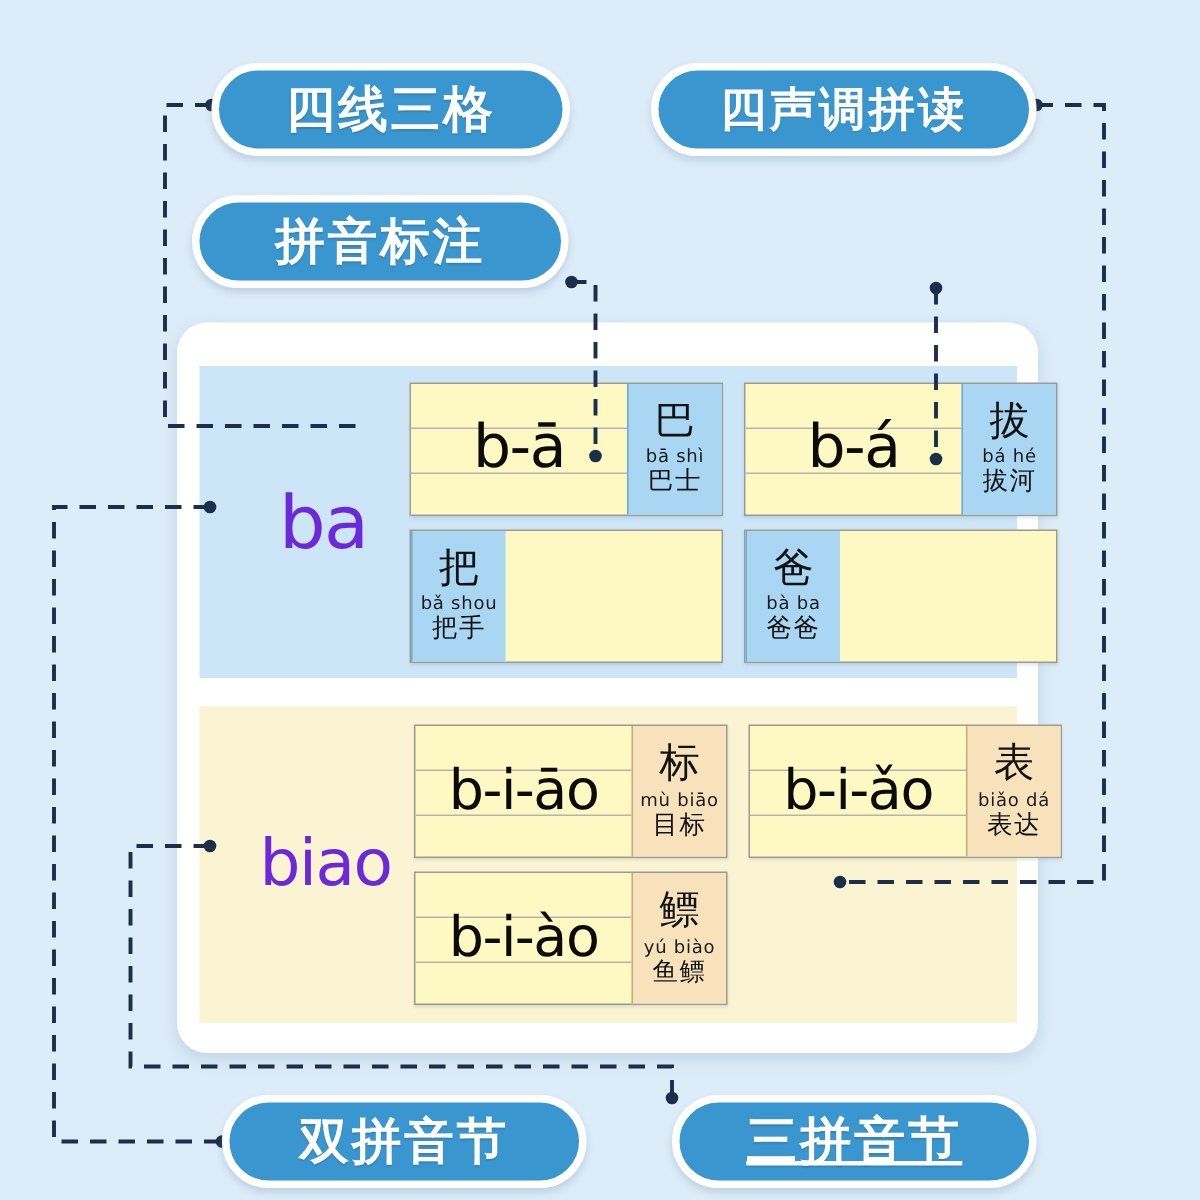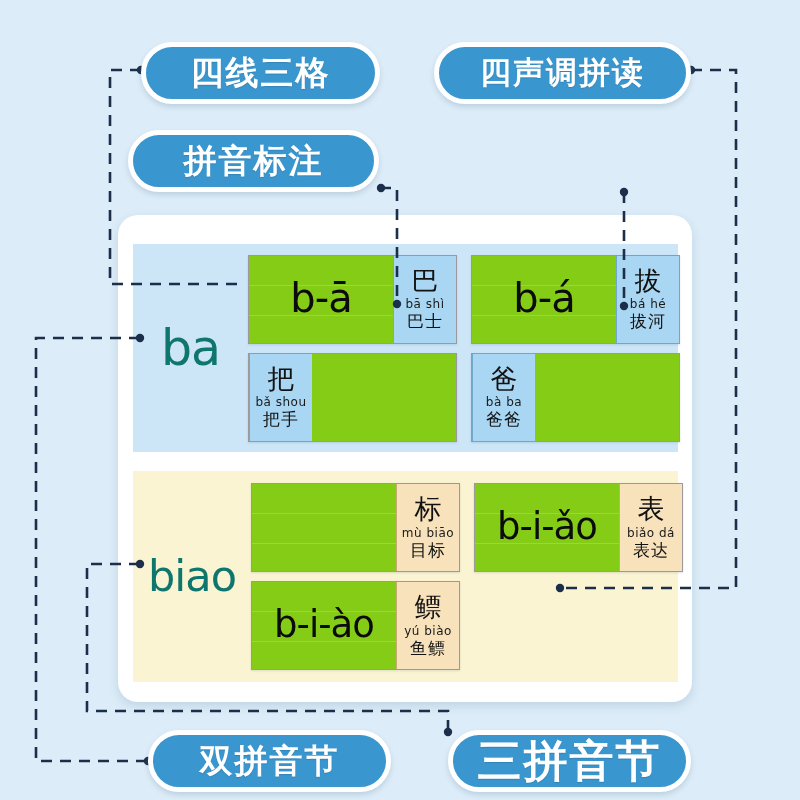--- a/index.html
+++ b/index.html
@@ -31,51 +31,51 @@
   }
   .pill span{
     text-shadow:0 1px 1px rgba(0,0,0,.12);
     white-space:nowrap;
   }
   #pill-tl{left:141px;top:26px;width:239px;height:62px;font-size:33px;}
   #pill-tr{left:434px;top:26px;width:257px;height:62px;font-size:31px;}
   #pill-ml{left:128px;top:114px;width:251px;height:62px;font-size:33px;}
   #pill-mr{left:441px;top:114px;width:238px;height:62px;font-size:33px;}
   #pill-bl{left:148px;top:714px;width:243px;height:62px;font-size:33px;}
-  #pill-br{left:448px;top:714px;width:243px;height:62px;font-size:44px;}
+  #pill-br{left:448px;top:714px;width:243px;height:62px;font-size:34px;text-decoration:underline;}
 
   
   #board{
     position:absolute;left:118px;top:199px;width:574px;height:487px;
     background:#ffffff;border-radius:20px;
     box-shadow:0 4px 10px rgba(130,160,185,.30);
     z-index:3;box-sizing:border-box;
   }
 
   
   .panel{position:absolute;display:flex;align-items:center;box-sizing:border-box;}
   #panel-ba{left:133px;top:228px;width:545px;height:208px;background:#cce5f7;z-index:4;}
   #panel-biao{left:133px;top:455px;width:545px;height:211px;background:#fbf4d2;z-index:4;}
 
   .syl{
-    font-size:49px;color:#0f766e;
+    font-size:49px;color:#6d28d9;
     font-family:"DejaVu Sans",sans-serif;
     letter-spacing:-1px;line-height:1;
-    width:115px;text-align:center;flex:none;
+    width:115px;text-align:center;flex:none;padding-left:25px;
   }
   #panel-biao .syl{font-size:43px;width:118px;}
 
   .rows{flex:1;display:flex;flex-direction:column;gap:9px;}
   .row{display:flex;gap:14px;}
 
   
   .wcard{
     display:flex;
     border:1px solid #9a9a9a;
-    background:#84cc16;
+    background:#fef9c3;
     box-sizing:border-box;
     height:89px;
     box-shadow:0 1px 2px rgba(90,120,145,.20);
   }
   .grid4{
     position:relative;flex:1;
     display:flex;align-items:center;justify-content:center;
     overflow:hidden;
   }
   .grid4 .ln{position:absolute;left:0;right:0;height:1px;background:#b3b3b3;}
@@ -213,20 +213,21 @@
 
   <div class="panel" id="panel-biao">
     <div class="syl">biao</div>
     <div class="rows">
 
       <div class="row row3">
         <div class="wcard w-biao">
           <div class="grid4">
             <div class="ln l1"></div>
             <div class="ln l2"></div>
+            <div class="spell">b-i-āo</div>
           </div>
           <div class="charcell cc-tan">
             <div class="cc-big">标</div>
             <div class="cc-py">mù biāo</div>
             <div class="cc-wd">目标</div>
           </div>
         </div>
         <div class="wcard w-biao">
           <div class="grid4">
             <div class="ln l1"></div>

